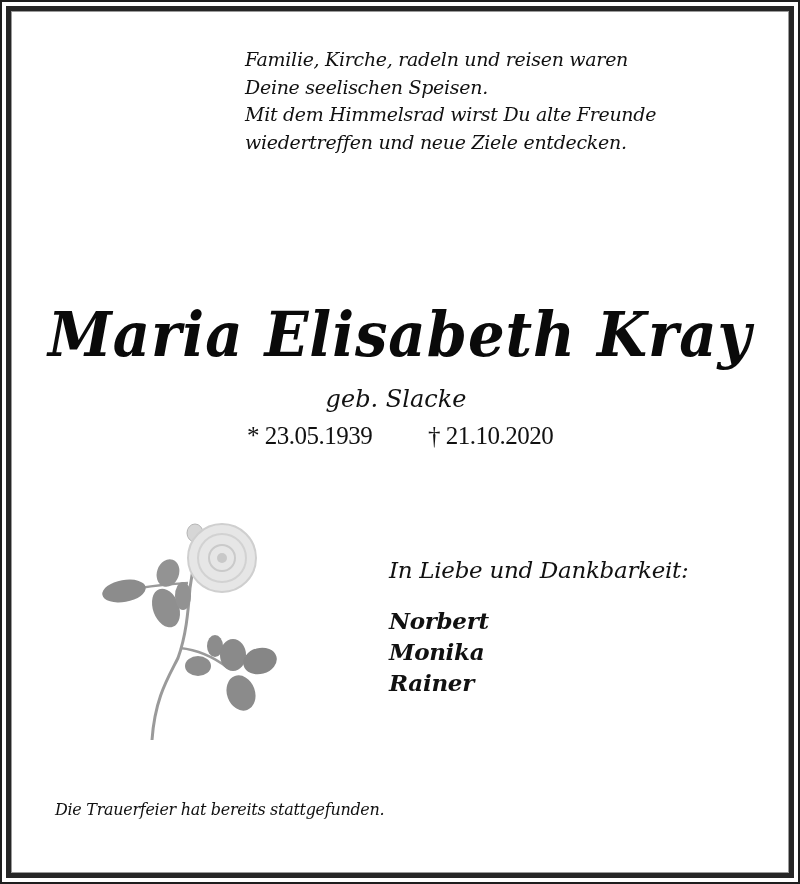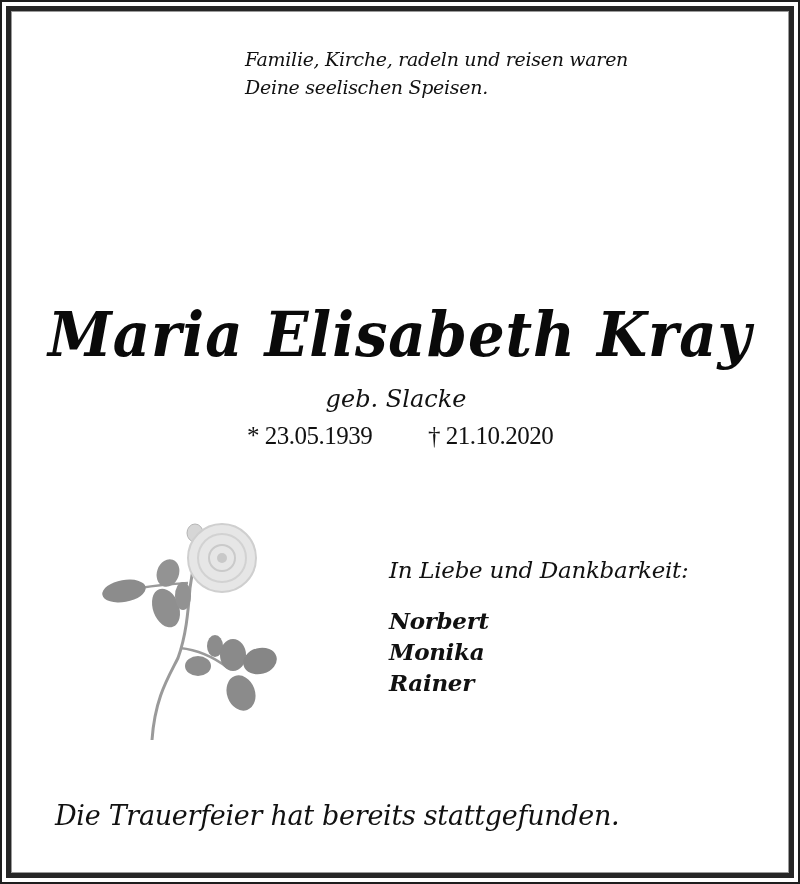--- a/index.html
+++ b/index.html
@@ -37,33 +37,35 @@
   .dates .birth { margin-right: 50px; }
   .rose { position: absolute; left: 100px; top: 518px; width: 185px; height: 225px; }
   .thanks {
     position: absolute; left: 389px; top: 557px; font-size: 23px; letter-spacing: -0.3px;
   }
   .mourners {
     position: absolute; left: 389px; top: 605px; font-size: 23px; line-height: 31px;
     font-weight: bold; letter-spacing: -0.3px;
   }
   .footer {
-    position: absolute; left: 55px; top: 800px; font-size: 27px; letter-spacing: -0.3px;
+    position: absolute; left: 55px; top: 800px; font-size: 16px; letter-spacing: -0.3px;
   }
 </style>
 </head>
 <body>
 
 <div class="frame-outer">
   <div class="frame-inner"></div>
 </div>
 
 <div class="poem serifscript">
   <div>Familie, Kirche, radeln und reisen waren</div>
   <div>Deine seelischen Speisen.</div>
+  <div>Mit dem Himmelsrad wirst Du alte Freunde</div>
+  <div>wiedertreffen und neue Ziele entdecken.</div>
 </div>
 
 <div class="name">Maria Elisabeth Kray</div>
 <div class="maiden serifscript">geb. Slacke</div>
 <div class="dates">
   <span class="birth">* 23.05.1939</span>
   <span class="death">† 21.10.2020</span>
 </div>
 
 <svg class="rose" viewBox="0 0 185 225" xmlns="http://www.w3.org/2000/svg">

